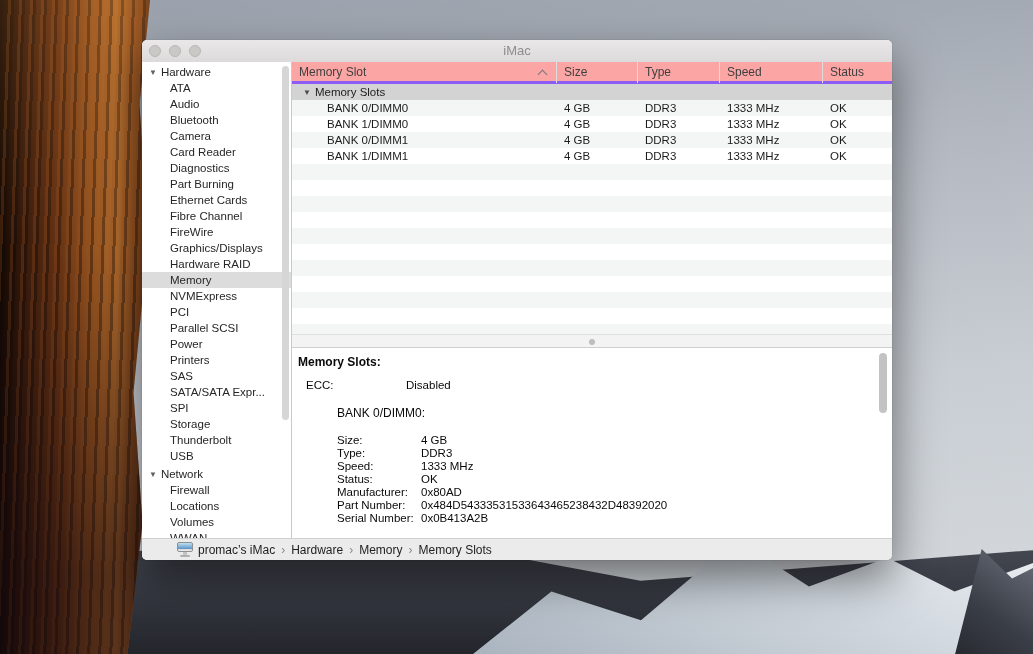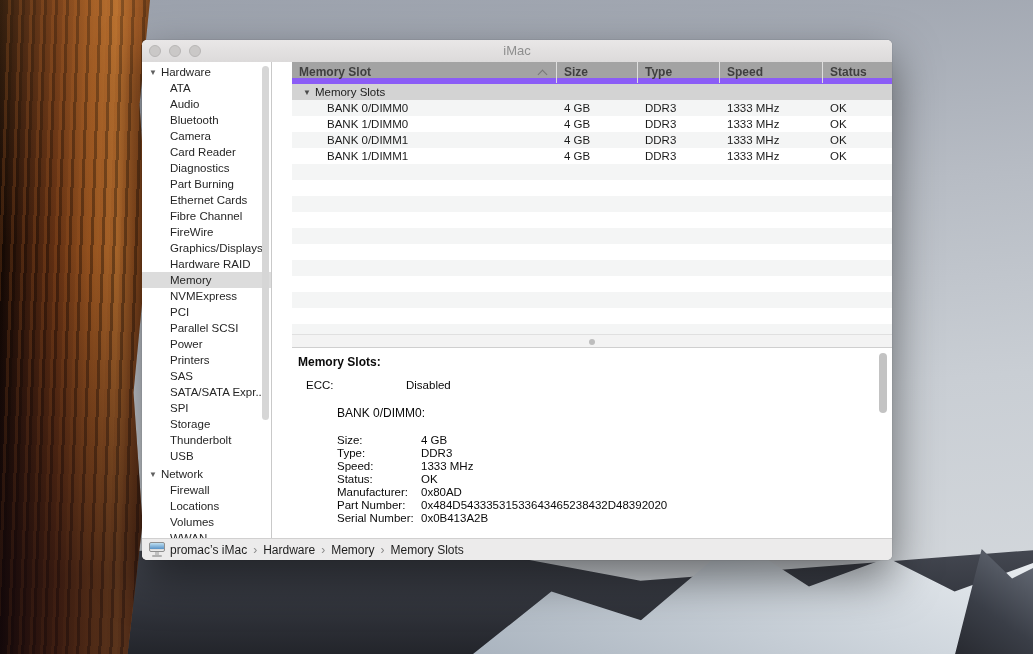--- a/index.html
+++ b/index.html
@@ -27,33 +27,33 @@
   .window{position:absolute;left:142px;top:40px;width:750px;height:520px;border-radius:5px;
     background:#fff;box-shadow:0 18px 45px rgba(0,0,0,.5),0 0 1px rgba(0,0,0,.45);overflow:hidden;}
   .titlebar{position:absolute;left:0;top:0;right:0;height:22px;
     background:linear-gradient(180deg,#e9e7e7,#dcdada);border-bottom:1px solid #c3c1c1;}
   .tl-group{position:absolute;left:7px;top:5px;display:flex;gap:8px;}
   .tl{width:12px;height:12px;border-radius:50%;background:#cac8c7;border:1px solid #b8b6b5;box-sizing:border-box;}
   .wtitle{position:absolute;left:0;right:0;top:0;height:28px;line-height:22px;text-align:center;
     font-size:13px;color:#8e8e8e;}
   .content{position:absolute;left:0;top:22px;right:0;bottom:22px;background:#fff;}
   
-  .sidebar{position:absolute;left:0;top:0;width:130px;bottom:0;background:#fff;
+  .sidebar{position:absolute;left:0;top:0;width:150px;bottom:0;background:#fff;
     border-right:1px solid #c9c9c9;box-sizing:border-box;overflow:hidden;}
   .side-group{height:16px;line-height:16px;font-size:11.5px;color:#262626;padding-left:7px;margin-top:2px;}
   .side-group:first-child{margin-top:2px;}
   .side-tri{display:inline-block;font-size:8px;color:#606060;margin-right:4px;vertical-align:1px;}
   .side-item{height:16px;line-height:16px;font-size:11.5px;color:#262626;padding-left:28px;cursor:default;
     white-space:nowrap;}
   .side-item.selected{background:#dcdcdc;}
   .side-scroll{position:absolute;right:2px;top:4px;width:7px;height:354px;border-radius:4px;background:#d6d6d6;}
   
   .main{position:absolute;left:150px;right:0;top:0;bottom:0;}
   .thead{position:absolute;left:0;right:0;top:0;height:22px;display:grid;
-    grid-template-columns:264px 81px 82px 103px auto;background:#a3a3a3;border-bottom:6px solid #8b5cf6;box-sizing:border-box;font-weight:bold;}
+    grid-template-columns:264px 81px 82px 103px auto;background:#fca5a5;border-bottom:3px solid #8b5cf6;box-sizing:border-box;}
   .th{font-size:12px;color:#3f3f3f;line-height:21px;padding-left:7px;border-left:1px solid #dedede;position:relative;}
   .th:first-child{border-left:none;}
   .sort-ic{position:absolute;right:10px;top:9px;width:6px;height:6px;
     border-left:1.5px solid #777;border-top:1.5px solid #777;transform:rotate(45deg);}
   .grouprow{position:absolute;left:0;right:0;top:22px;height:16px;background:#d3d3d3;
     font-size:11.5px;line-height:16px;color:#1c1c1c;}
   .grouprow .g-tri{font-size:8px;color:#4a4a4a;margin:0 4px 0 11px;vertical-align:1px;}
   .rows-area{position:absolute;left:0;right:0;top:38px;height:234px;
     background:repeating-linear-gradient(180deg,#f4f5f5 0 16px,#ffffff 16px 32px);}
   .trow{display:grid;grid-template-columns:264px 81px 82px 103px auto;height:16px;line-height:16px;
@@ -71,21 +71,21 @@
   .d-heading{font-weight:bold;font-size:12px;margin:7px 0 0 6px;}
   .d-block{margin:10px 16px 0 14px;}
   .d-line{display:flex;height:13px;line-height:13px;}
   .d-line .lbl{width:100px;}
   .d-sub{font-weight:normal;font-size:12px;margin:14px 0 0 45px;}
   .d-block2{margin:14px 0 0 45px;}
   .d-block2 .lbl{width:84px;}
   .d-scroll{position:absolute;right:5px;top:5px;width:8px;height:60px;border-radius:4px;background:#c3c3c3;}
   
   .statusbar{position:absolute;left:0;right:0;bottom:0;height:22px;background:#ecebeb;
-    border-top:1px solid #d1d0d0;box-sizing:border-box;display:flex;align-items:center;}
+    border-top:1px solid #d1d0d0;box-sizing:border-box;display:flex;align-items:center;padding-left:28px;}
   .imac-ic{width:16px;height:15px;margin:0 5px 0 7px;position:relative;}
   .imac-screen{position:absolute;left:0;top:0;width:16px;height:10px;border-radius:2px;
     border:1px solid #8f8f8f;box-sizing:border-box;
     background:linear-gradient(180deg,#bfe0f2 0%,#5f97c9 70%,#d8d8d8 78%,#efefef 100%);}
   .imac-stand{position:absolute;left:6px;top:10px;width:4px;height:3px;background:#c2c2c2;}
   .imac-base{position:absolute;left:3px;top:13px;width:10px;height:2px;border-radius:1px;background:#b0b0b0;}
   .crumbs{font-size:12px;color:#1d1d1d;display:flex;align-items:center;gap:6px;white-space:nowrap;}
   .crumb-sep{color:#8a8a8a;font-size:12px;}
 </style>
 </head>

